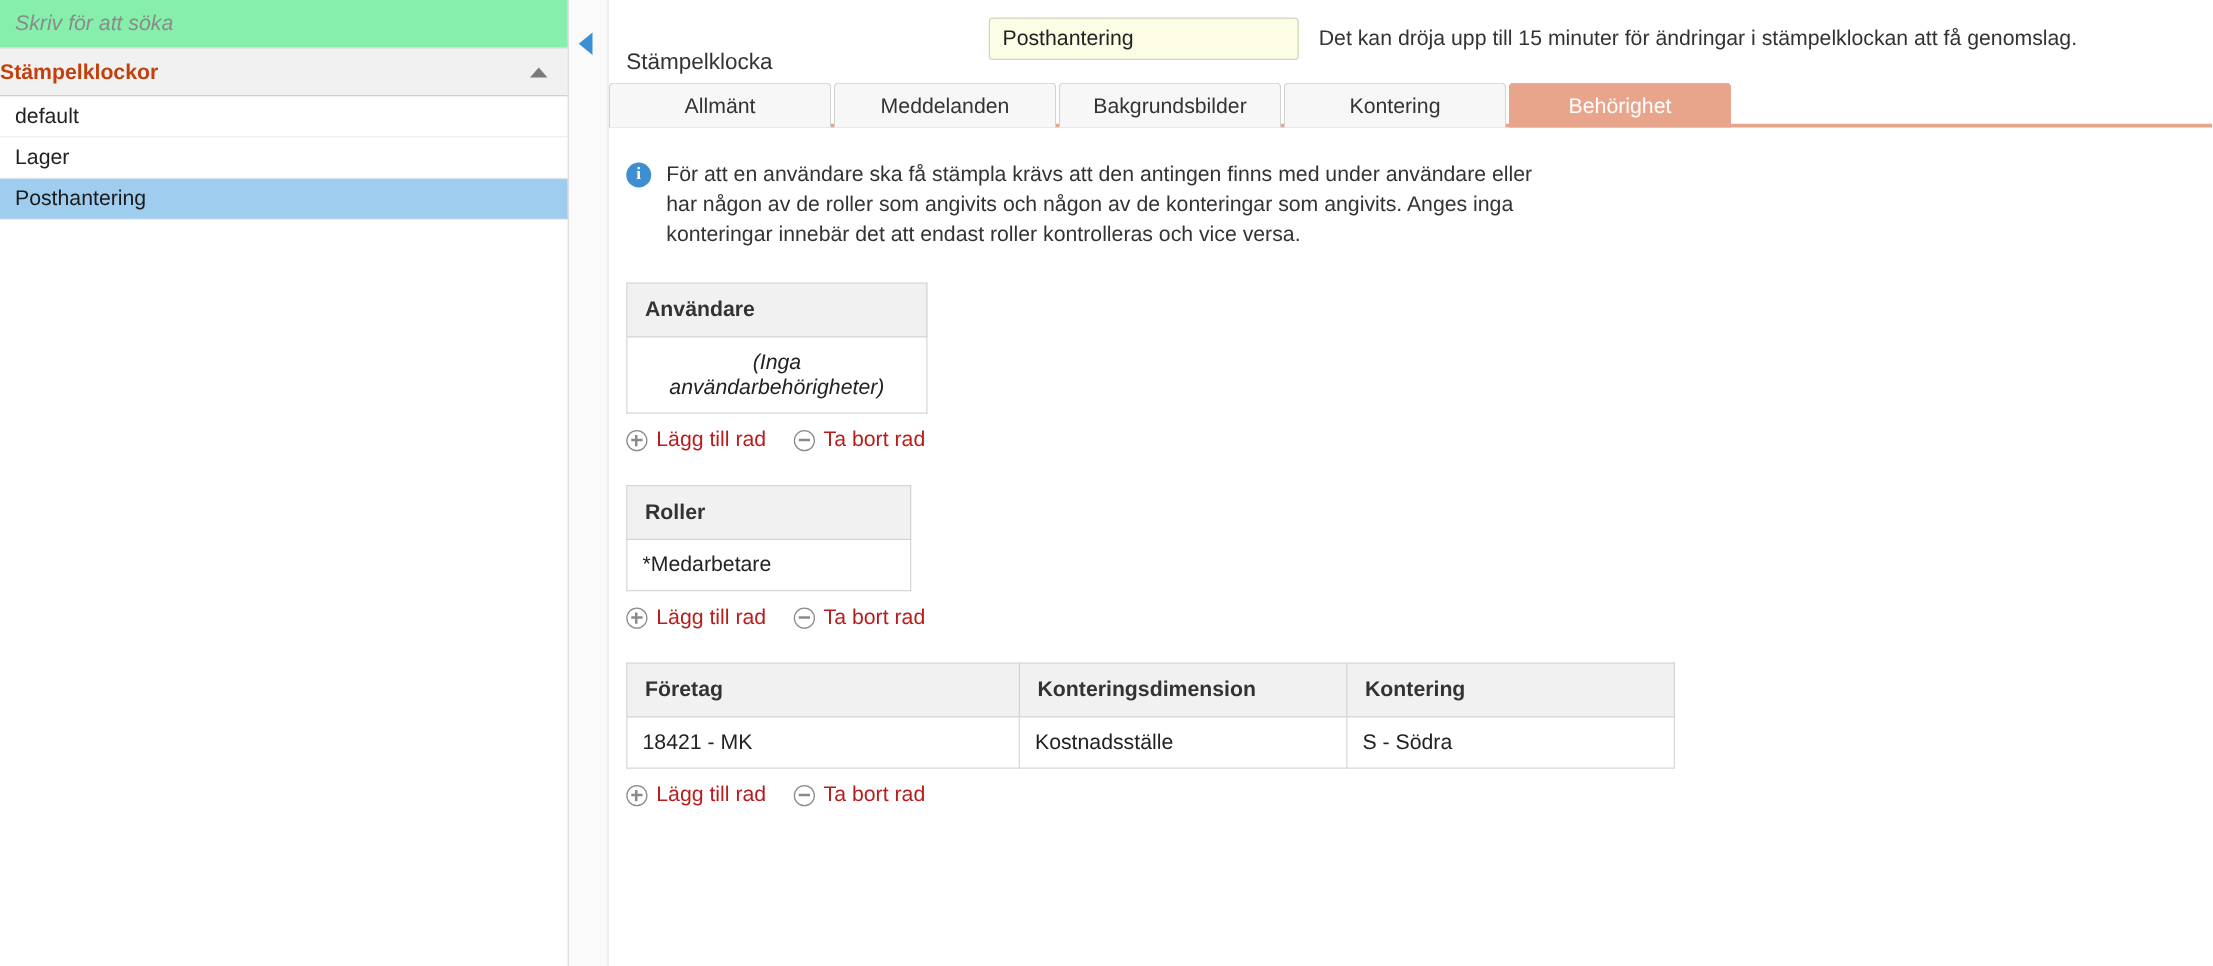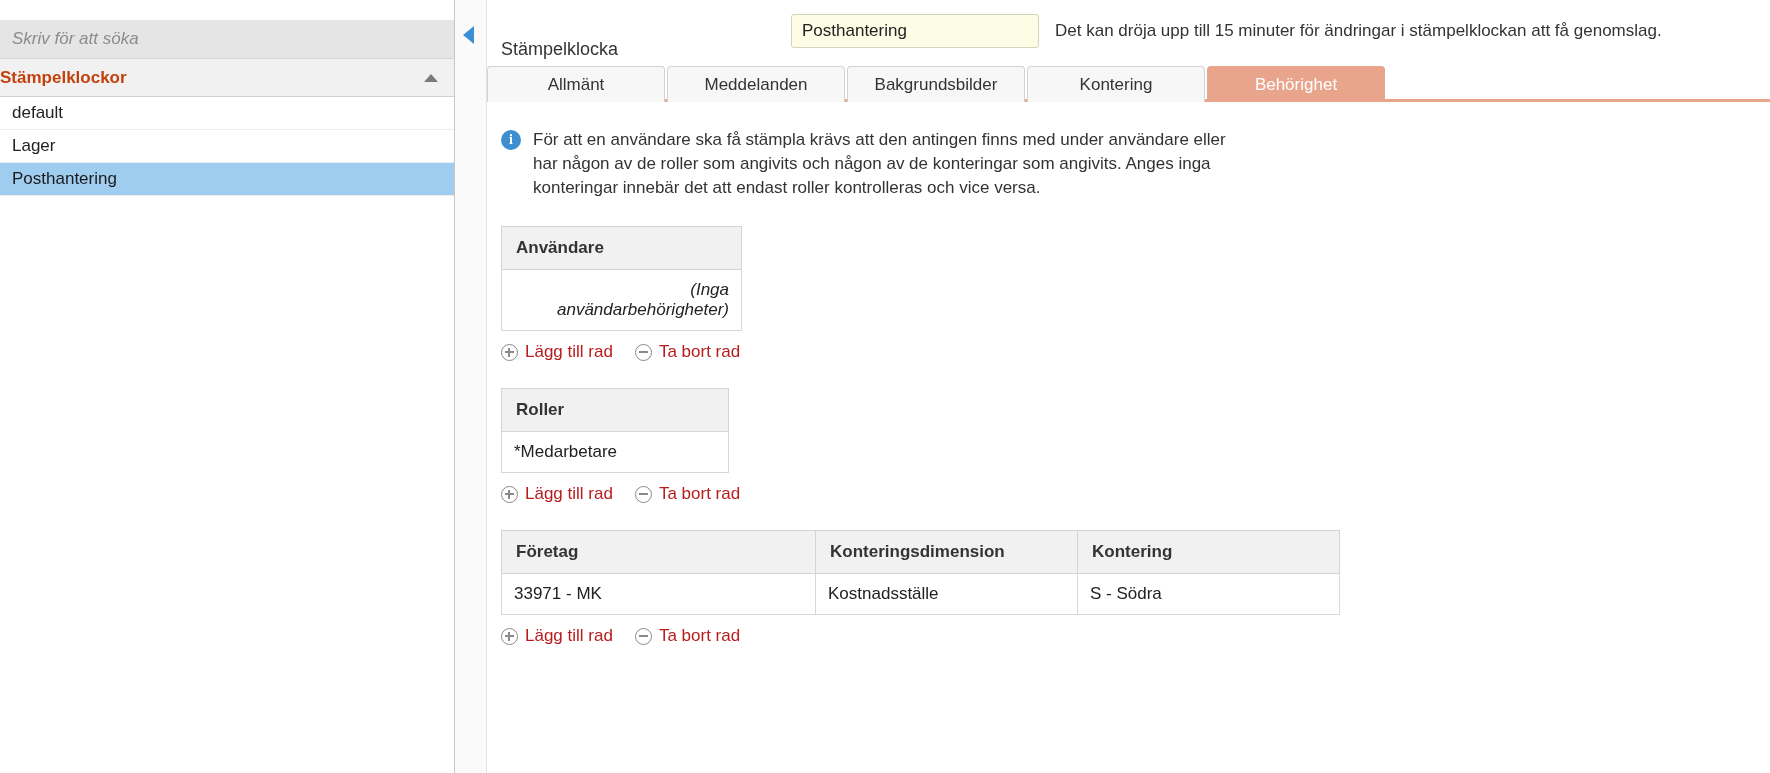--- a/index.html
+++ b/index.html
@@ -34,22 +34,21 @@
   .search-input {
     width: 100%;
     height: 38px;
     border: none;
     outline: none;
     padding: 0 12px;
     font-size: 17px;
     font-style: italic;
     color: #777;
     font-family: "Liberation Sans", sans-serif;
-    background: #e5e5e5;
-    margin-top: 20px;
+    background: #86efac;
   }
   .search-input::placeholder { color: #8b8b8b; font-style: italic; }
 
   .list-header {
     position: relative;
     height: 38px;
     background: #f1f1f1;
     border-bottom: 1px solid #d0d0d0;
     display: flex;
     align-items: center;
@@ -232,21 +231,21 @@
   table.grid td {
     border: 1px solid #d8d8d8;
     font-size: 17px;
     color: #222;
     padding: 10px 12px;
     background: #fff;
   }
   td.empty-cell {
     font-style: italic;
     color: #333;
-    text-align: right;
+    text-align: center;
   }
 
   .row-actions {
     display: flex;
     align-items: center;
     margin-top: 11px;
     gap: 8px;
   }
   .row-action {
     display: flex;
@@ -396,21 +395,21 @@
         <table class="grid">
           <thead>
             <tr>
               <th style="width:314px">Företag</th>
               <th style="width:262px">Konteringsdimension</th>
               <th style="width:262px">Kontering</th>
             </tr>
           </thead>
           <tbody>
             <tr>
-              <td>33971 - MK</td>
+              <td>18421 - MK</td>
               <td>Kostnadsställe</td>
               <td>S - Södra</td>
             </tr>
           </tbody>
         </table>
         <div class="row-actions">
           <div class="row-action">
             <span class="circ plus"></span>
             <span>Lägg till rad</span>
           </div>

